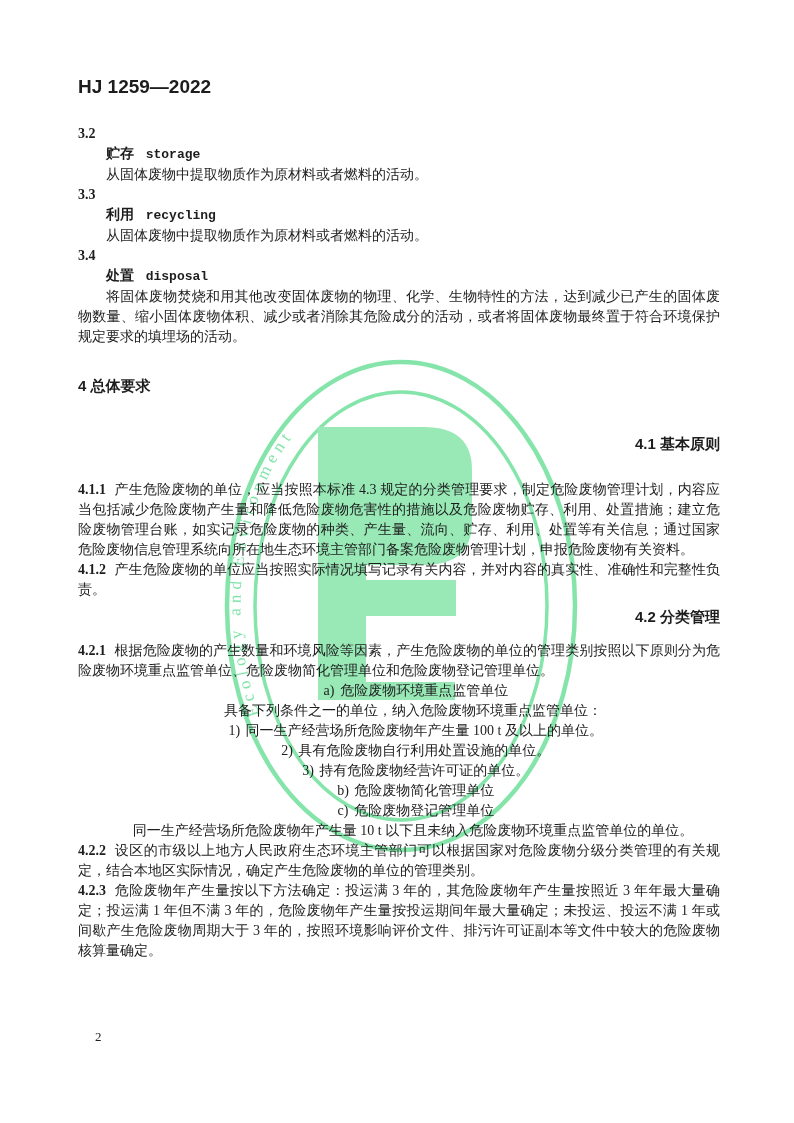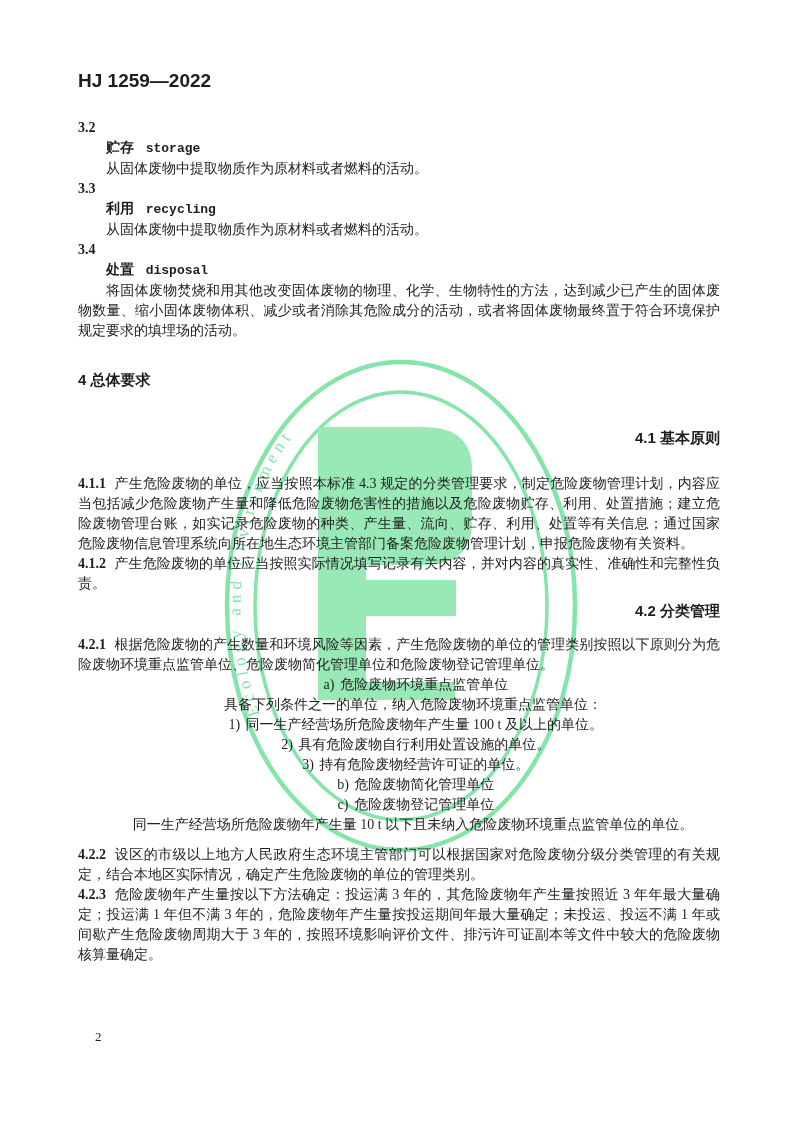--- a/index.html
+++ b/index.html
@@ -6,21 +6,21 @@
   .page{
     position:relative;
     width:794px;height:1123px;
     background:#ffffff;
     overflow:hidden;
     font-family:"Liberation Serif","DejaVu Serif",serif;
     color:#1d1d1d;
   }
   .content{
     position:absolute;
-    left:78px;top:70px;
+    left:78px;top:76px;
     width:642px;
     font-size:14px;
     line-height:20px;
     text-align:justify;
   }
   .doc-code{
     font-family:"Liberation Sans","DejaVu Sans",sans-serif;
     font-weight:bold;
     font-size:19px;
     line-height:22px;
@@ -46,21 +46,21 @@
   .h-section{
     font-family:"Liberation Sans","DejaVu Sans",sans-serif;
     font-weight:bold; font-size:15px; line-height:21px;
     margin-bottom:26px; text-align:right;
   }
   .h-section.tight{ margin-top:6px; margin-bottom:14px; }
   .clause{ margin:0; }
   .clause .gap{ display:inline-block; width:0.6em; }
   .list-line{ padding-left:2em; text-align:center; }
   .list-label{ display:inline-block; min-width:1.6em; }
-  .mt10{ margin-top:10px; }
+  .mt10{ }
   .page-number{
     position:absolute; left:95px; top:1029px;
     font-size:13px; color:#222;
   }
   .watermark{
     position:absolute; left:192px; top:330px;
     width:420px; height:560px;
     z-index:0; pointer-events:none;
   }
   .content, .page-number{ z-index:1; }

